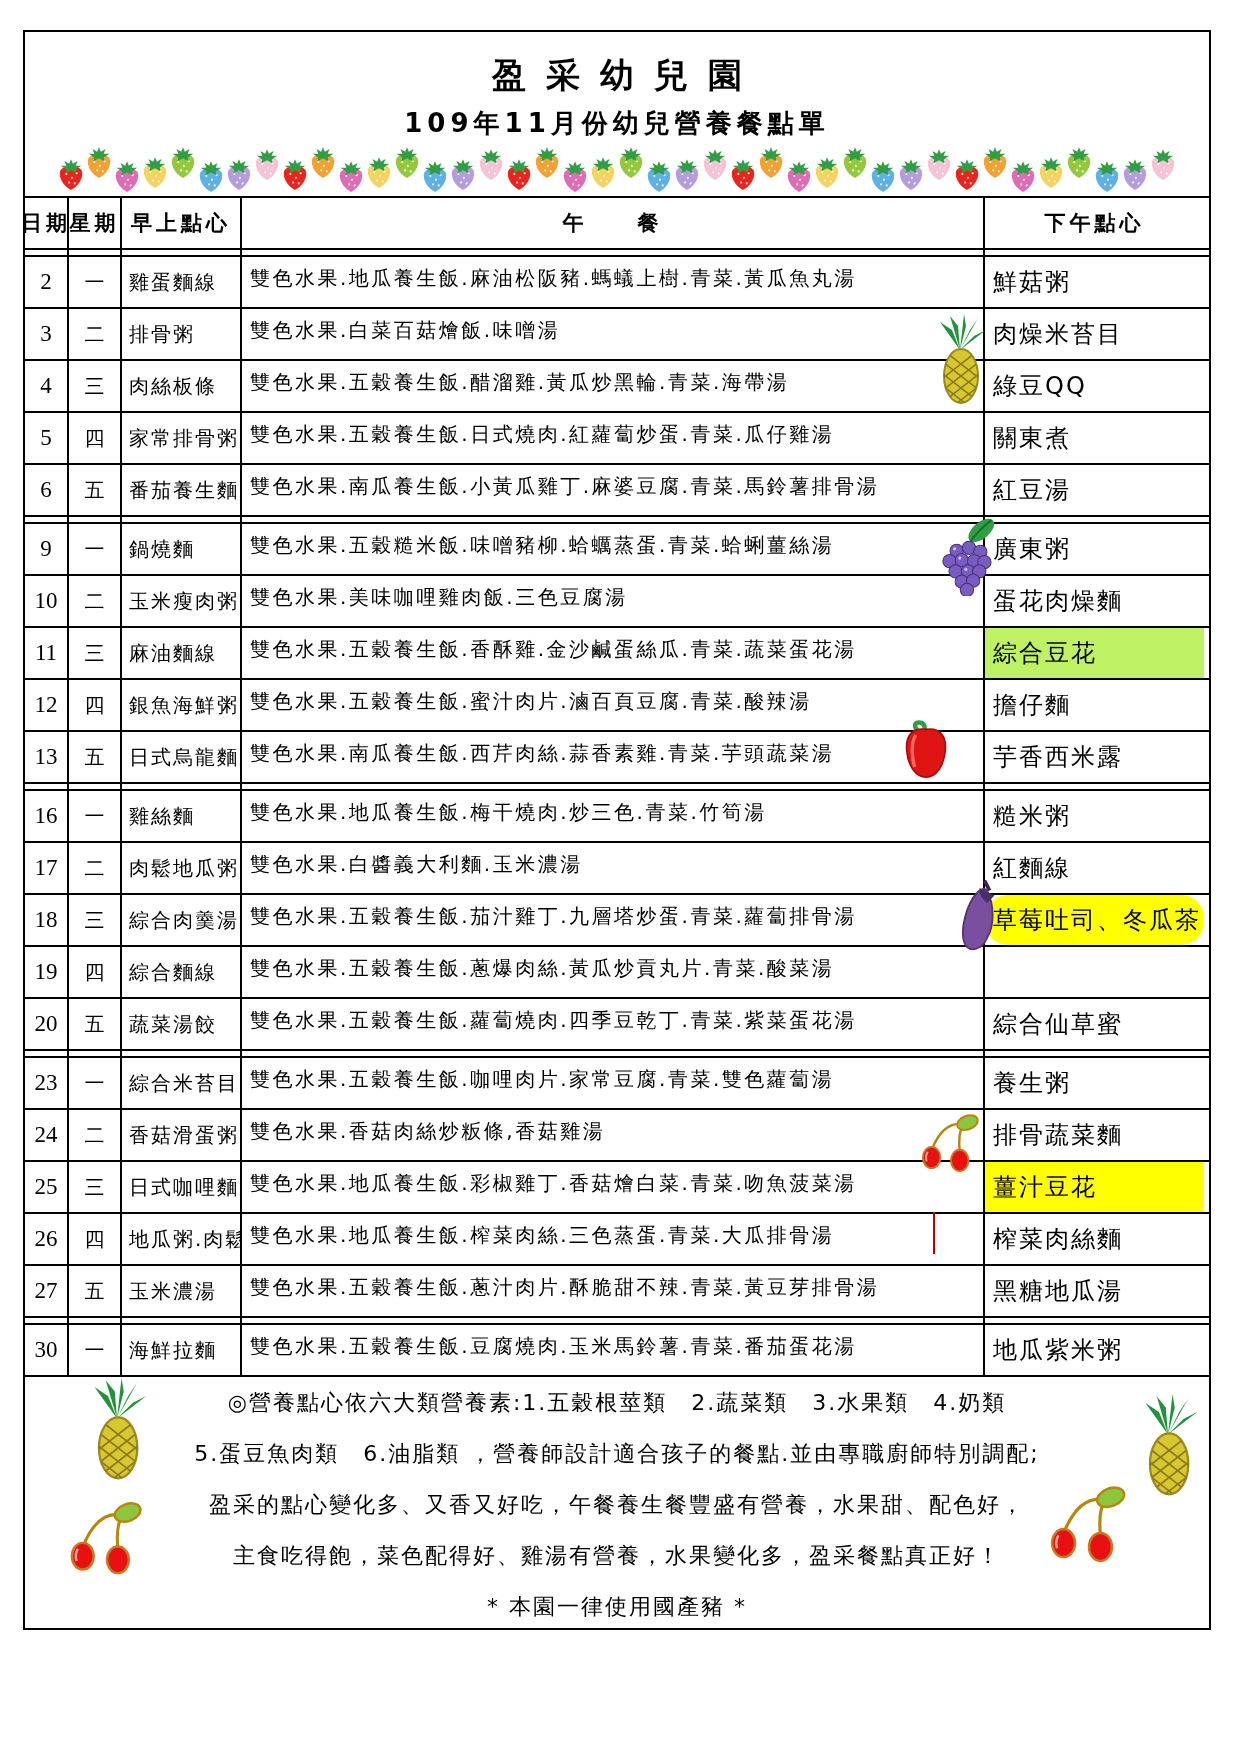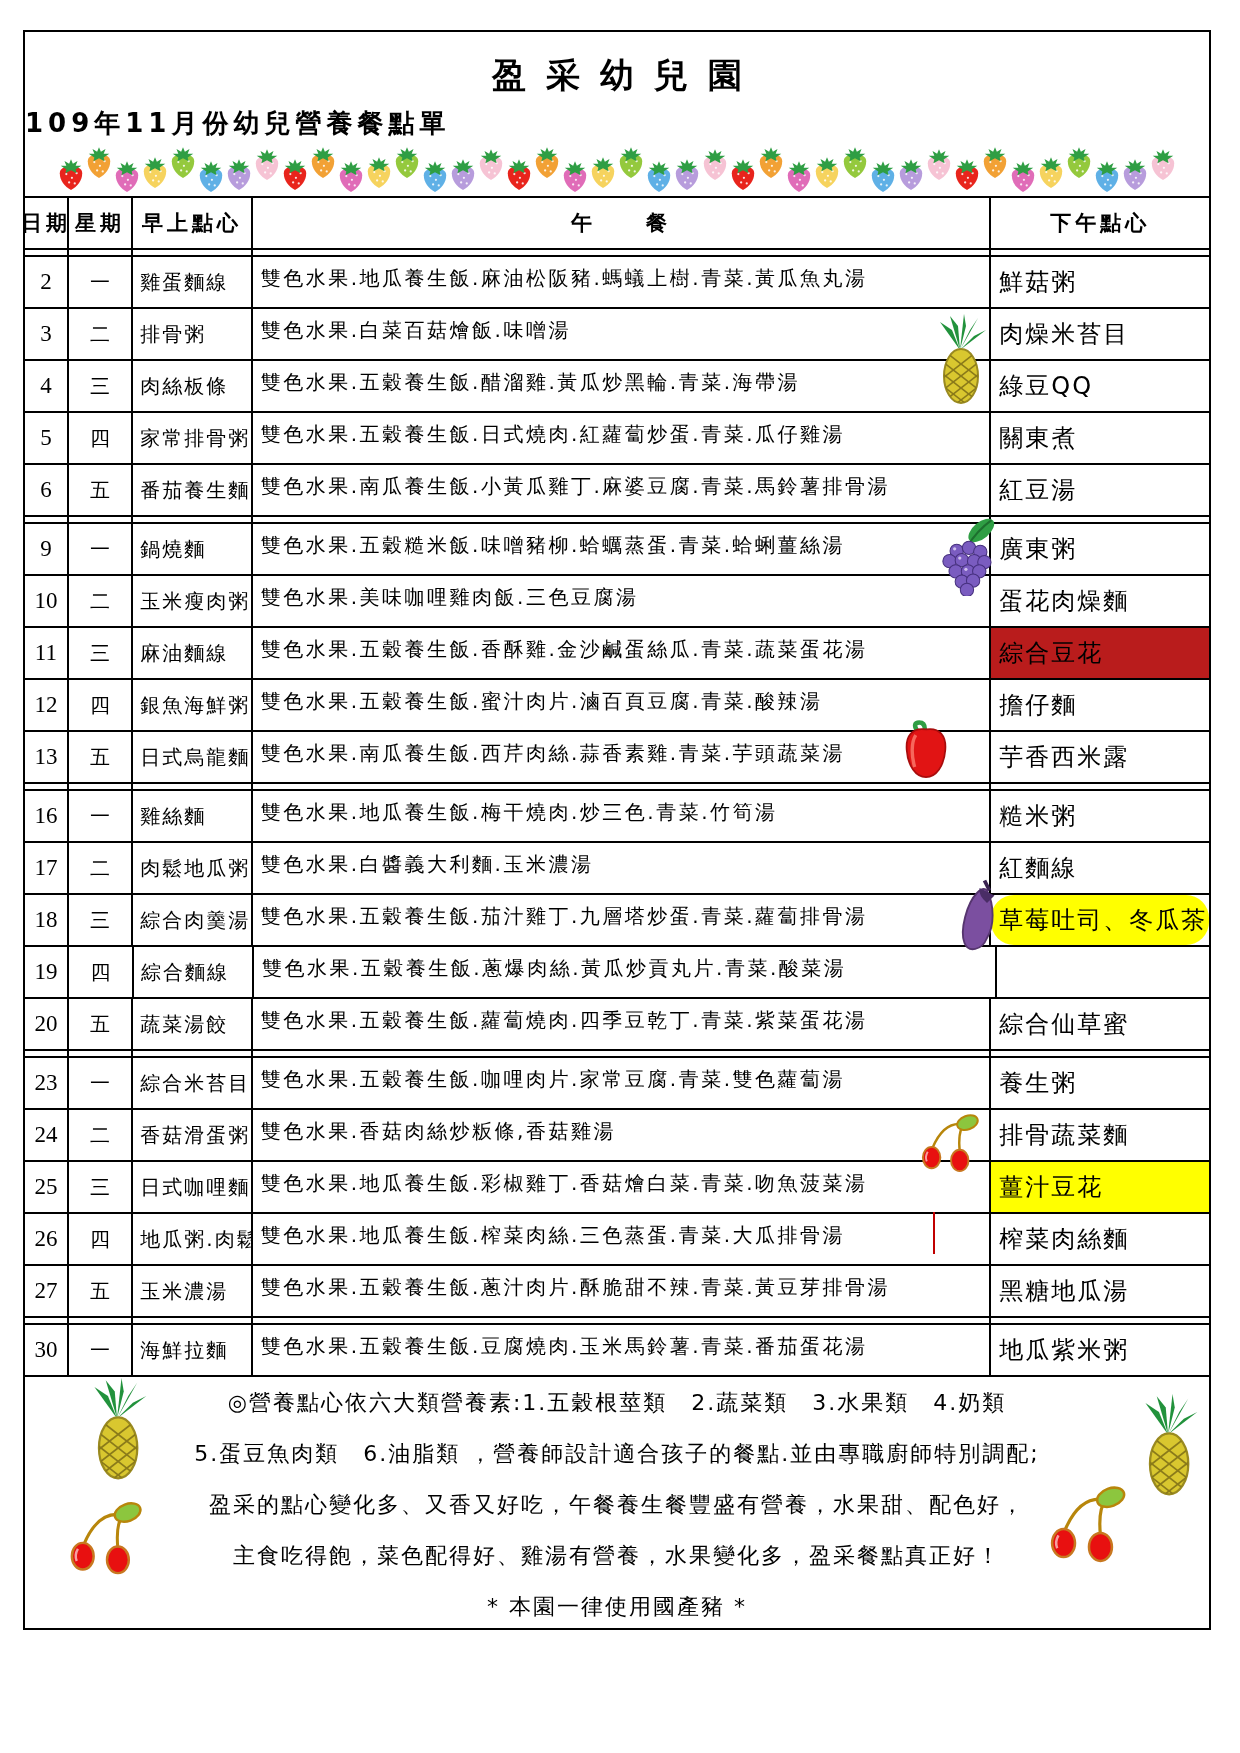--- a/index.html
+++ b/index.html
@@ -9,38 +9,38 @@
   }
   .page{
     position:absolute;left:23px;top:30px;width:1188px;height:1600px;
     border:2px solid #000;box-sizing:border-box;background:#fff;
   }
   .title{
     margin:20px 0 0;text-align:center;font-size:34px;font-weight:600;
     letter-spacing:20px;text-indent:20px;line-height:46px;
   }
   .subtitle{
-    margin:10px 0 0;font-size:26px;font-weight:600;
+    margin:10px 0 0;text-align:center;font-size:26px;font-weight:600;
     letter-spacing:5px;line-height:30px;
   }
   .garland{
     margin-top:8px;height:42px;display:flex;justify-content:center;
     align-items:flex-start;
   }
   .berry{width:28px;height:34px;flex:0 0 auto;}
   .berry svg{width:100%;height:100%;display:block;}
 
   .menu-table{margin-top:8px;border-top:2px solid #000;}
   .t-row{display:flex;height:52px;border-bottom:2px solid #000;box-sizing:border-box;}
   .t-cell{
     box-sizing:border-box;display:flex;align-items:center;
     border-right:2px solid #000;overflow:hidden;white-space:nowrap;
   }
   .c-date{width:44px;justify-content:center;font-family:"Liberation Serif",serif;font-size:23px;}
-  .c-week{width:65px;justify-content:center;font-size:20px;}
+  .c-week{width:53px;justify-content:center;font-size:20px;}
   .c-morning{width:120px;padding:0 3px 0 7px;font-size:20px;letter-spacing:2px;}
   .c-lunch{width:743px;padding:0 3px 8px 8px;font-size:20px;letter-spacing:2.5px;}
   .c-afternoon{width:219px;padding:0 3px 0 8px;font-size:24px;letter-spacing:2px;border-right:none;}
   .t-header .t-cell{justify-content:center;font-size:21px;font-weight:600;letter-spacing:4px;padding:0;}
   .group-sep{display:flex;height:7px;border-bottom:2px solid #000;box-sizing:border-box;}
   .group-sep .t-cell{height:100%;}
 
   .footer{}
   .f-line{height:51px;line-height:51px;text-align:center;font-size:22px;letter-spacing:2px;}
 
@@ -658,21 +658,21 @@
     <div class="t-cell c-week">二</div>
     <div class="t-cell c-morning">玉米瘦肉粥</div>
     <div class="t-cell c-lunch">雙色水果.美味咖哩雞肉飯.三色豆腐湯</div>
     <div class="t-cell c-afternoon">蛋花肉燥麵</div>
   </div>
         <div class="t-row">
     <div class="t-cell c-date">11</div>
     <div class="t-cell c-week">三</div>
     <div class="t-cell c-morning">麻油麵線</div>
     <div class="t-cell c-lunch">雙色水果.五穀養生飯.香酥雞.金沙鹹蛋絲瓜.青菜.蔬菜蛋花湯</div>
-    <div class="t-cell c-afternoon" style="background: #b91c1c;">綜合豆花</div>
+    <div class="t-cell c-afternoon" style="background: #bef264;">綜合豆花</div>
   </div>
         <div class="t-row">
     <div class="t-cell c-date">12</div>
     <div class="t-cell c-week">四</div>
     <div class="t-cell c-morning">銀魚海鮮粥</div>
     <div class="t-cell c-lunch">雙色水果.五穀養生飯.蜜汁肉片.滷百頁豆腐.青菜.酸辣湯</div>
     <div class="t-cell c-afternoon">擔仔麵</div>
   </div>
         <div class="t-row">
     <div class="t-cell c-date">13</div>

